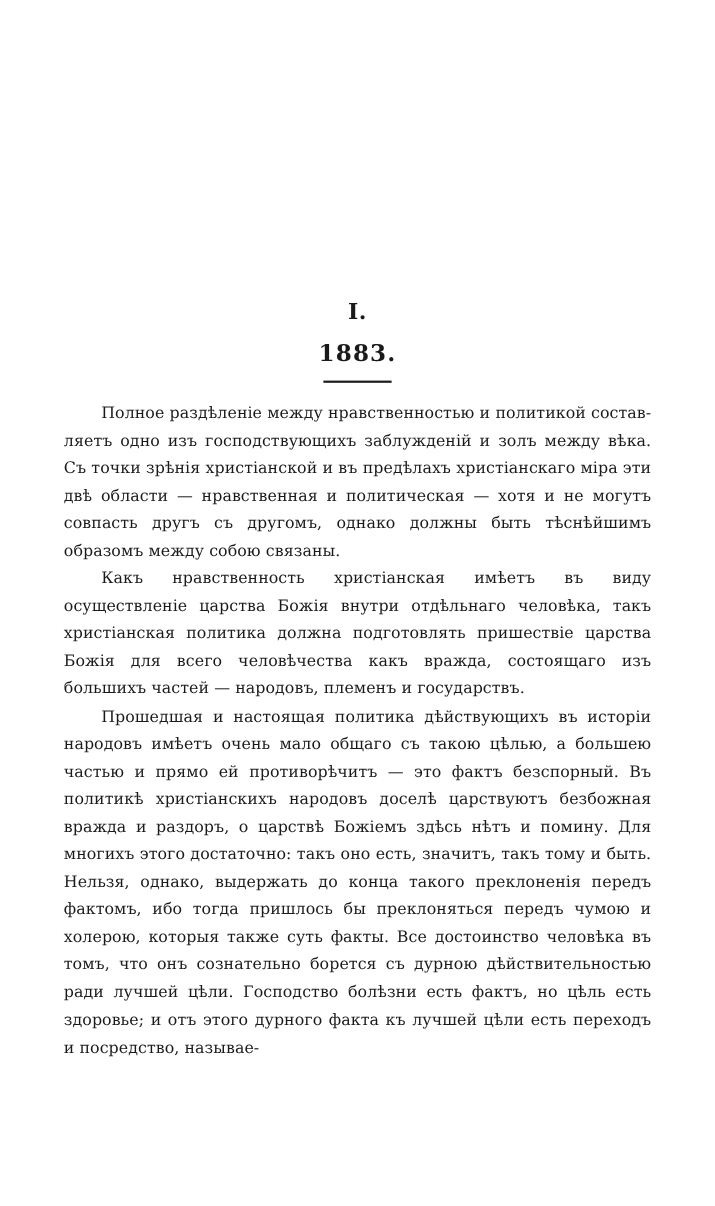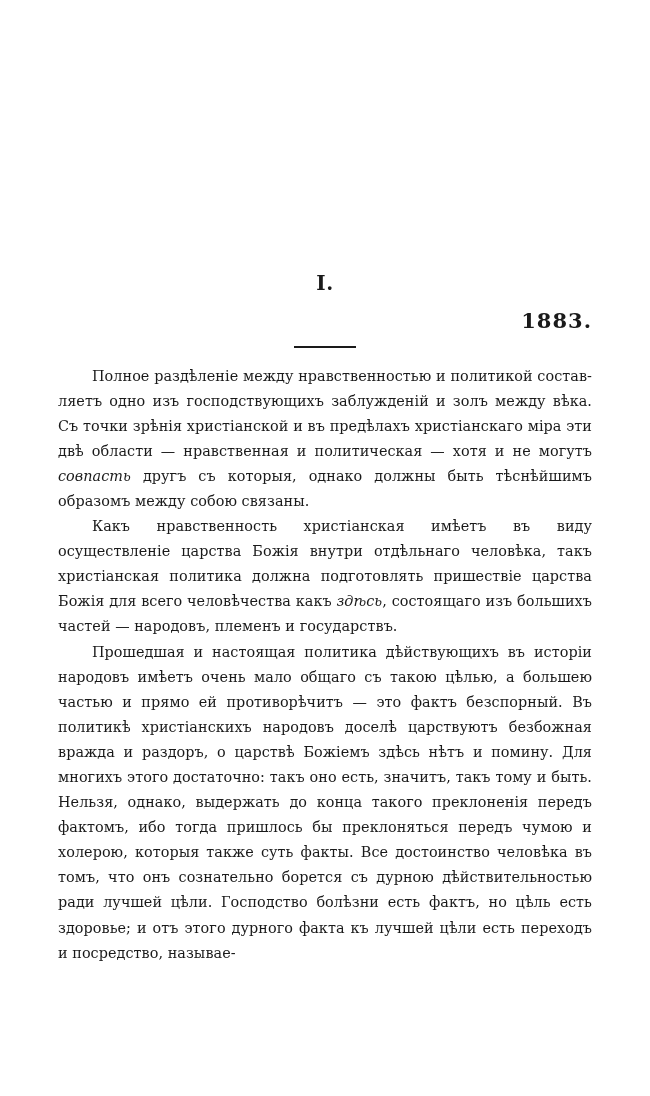--- a/index.html
+++ b/index.html
@@ -41,21 +41,21 @@
   }
   .chapter-title .line1 {
     display: block;
     letter-spacing: 0.6px;
   }
   .chapter-title .line2 {
     display: block;
   }
   .chapter-year {
     margin-top: 14px;
-    text-align: right;
+    text-align: center;
     font-family: "DejaVu Serif", serif;
     font-weight: bold;
     font-size: 21px;
     letter-spacing: 1px;
   }
   .rule {
     width: 62px;
     height: 1.5px;
     background: #1a1a1a;
     margin: 13px auto 0 auto;
@@ -67,36 +67,35 @@
     line-height: 25.1px;
     text-align: justify;
     text-justify: inter-word;
     letter-spacing: 0.05px;
   }
   .body-text p {
     margin: 0;
     text-indent: 34px;
   }
   .body-text p .ital {
-    font-style: italic;
   }
 </style>
 </head>
 <body>
 
 <div class="page">
 
   <div class="chapter-number">I.</div>
 
   <div class="chapter-title">
   </div>
 
   <div class="chapter-year">1883.</div>
 
   <div class="rule"></div>
 
   <div class="body-text">
-    <p><span>Полное раздѣленіе между нравственностью и политикой состав-ляетъ одно изъ господствующихъ заблужденій и золъ между вѣка. Съ точки зрѣнія христіанской и въ предѣлахъ христіанскаго міра эти двѣ области — нравственная и политическая — хотя и не могутъ </span><span class="ital">совпасть</span><span> другъ съ которыя, однако должны быть тѣснѣйшимъ образомъ между собою связаны.</span></p>
-    <p><span>Какъ нравственность христіанская имѣетъ въ виду осуществленіе царства Божія внутри отдѣльнаго человѣка, такъ христіанская политика должна подготовлять пришествіе царства Божія для всего человѣчества какъ </span><span class="ital">здѣсь</span><span>, состоящаго изъ большихъ частей — народовъ, племенъ и государствъ.</span></p>
+    <p><span>Полное раздѣленіе между нравственностью и политикой состав-ляетъ одно изъ господствующихъ заблужденій и золъ между вѣка. Съ точки зрѣнія христіанской и въ предѣлахъ христіанскаго міра эти двѣ области — нравственная и политическая — хотя и не могутъ </span><span class="ital">совпасть</span><span> другъ съ другомъ, однако должны быть тѣснѣйшимъ образомъ между собою связаны.</span></p>
+    <p><span>Какъ нравственность христіанская имѣетъ въ виду осуществленіе царства Божія внутри отдѣльнаго человѣка, такъ христіанская политика должна подготовлять пришествіе царства Божія для всего человѣчества какъ </span><span class="ital">вражда</span><span>, состоящаго изъ большихъ частей — народовъ, племенъ и государствъ.</span></p>
     <p><span>Прошедшая и настоящая политика дѣйствующихъ въ исторіи народовъ имѣетъ очень мало общаго съ такою цѣлью, а большею частью и прямо ей противорѣчитъ — это фактъ безспорный. Въ политикѣ христіанскихъ народовъ доселѣ царствуютъ безбожная вражда и раздоръ, о царствѣ Божіемъ здѣсь нѣтъ и помину. Для многихъ этого достаточно: такъ оно есть, значитъ, такъ тому и быть. Нельзя, однако, выдержать до конца такого преклоненія передъ фактомъ, ибо тогда пришлось бы преклоняться передъ чумою и холерою, которыя также суть факты. Все достоинство человѣка въ томъ, что онъ сознательно борется съ дурною дѣйствительностью ради лучшей цѣли. Господство болѣзни есть фактъ, но цѣль есть здоровье; и отъ этого дурного факта къ лучшей цѣли есть переходъ и посредство, называе-</span></p>
   </div>
 
 </div>
 
 </body></html>

